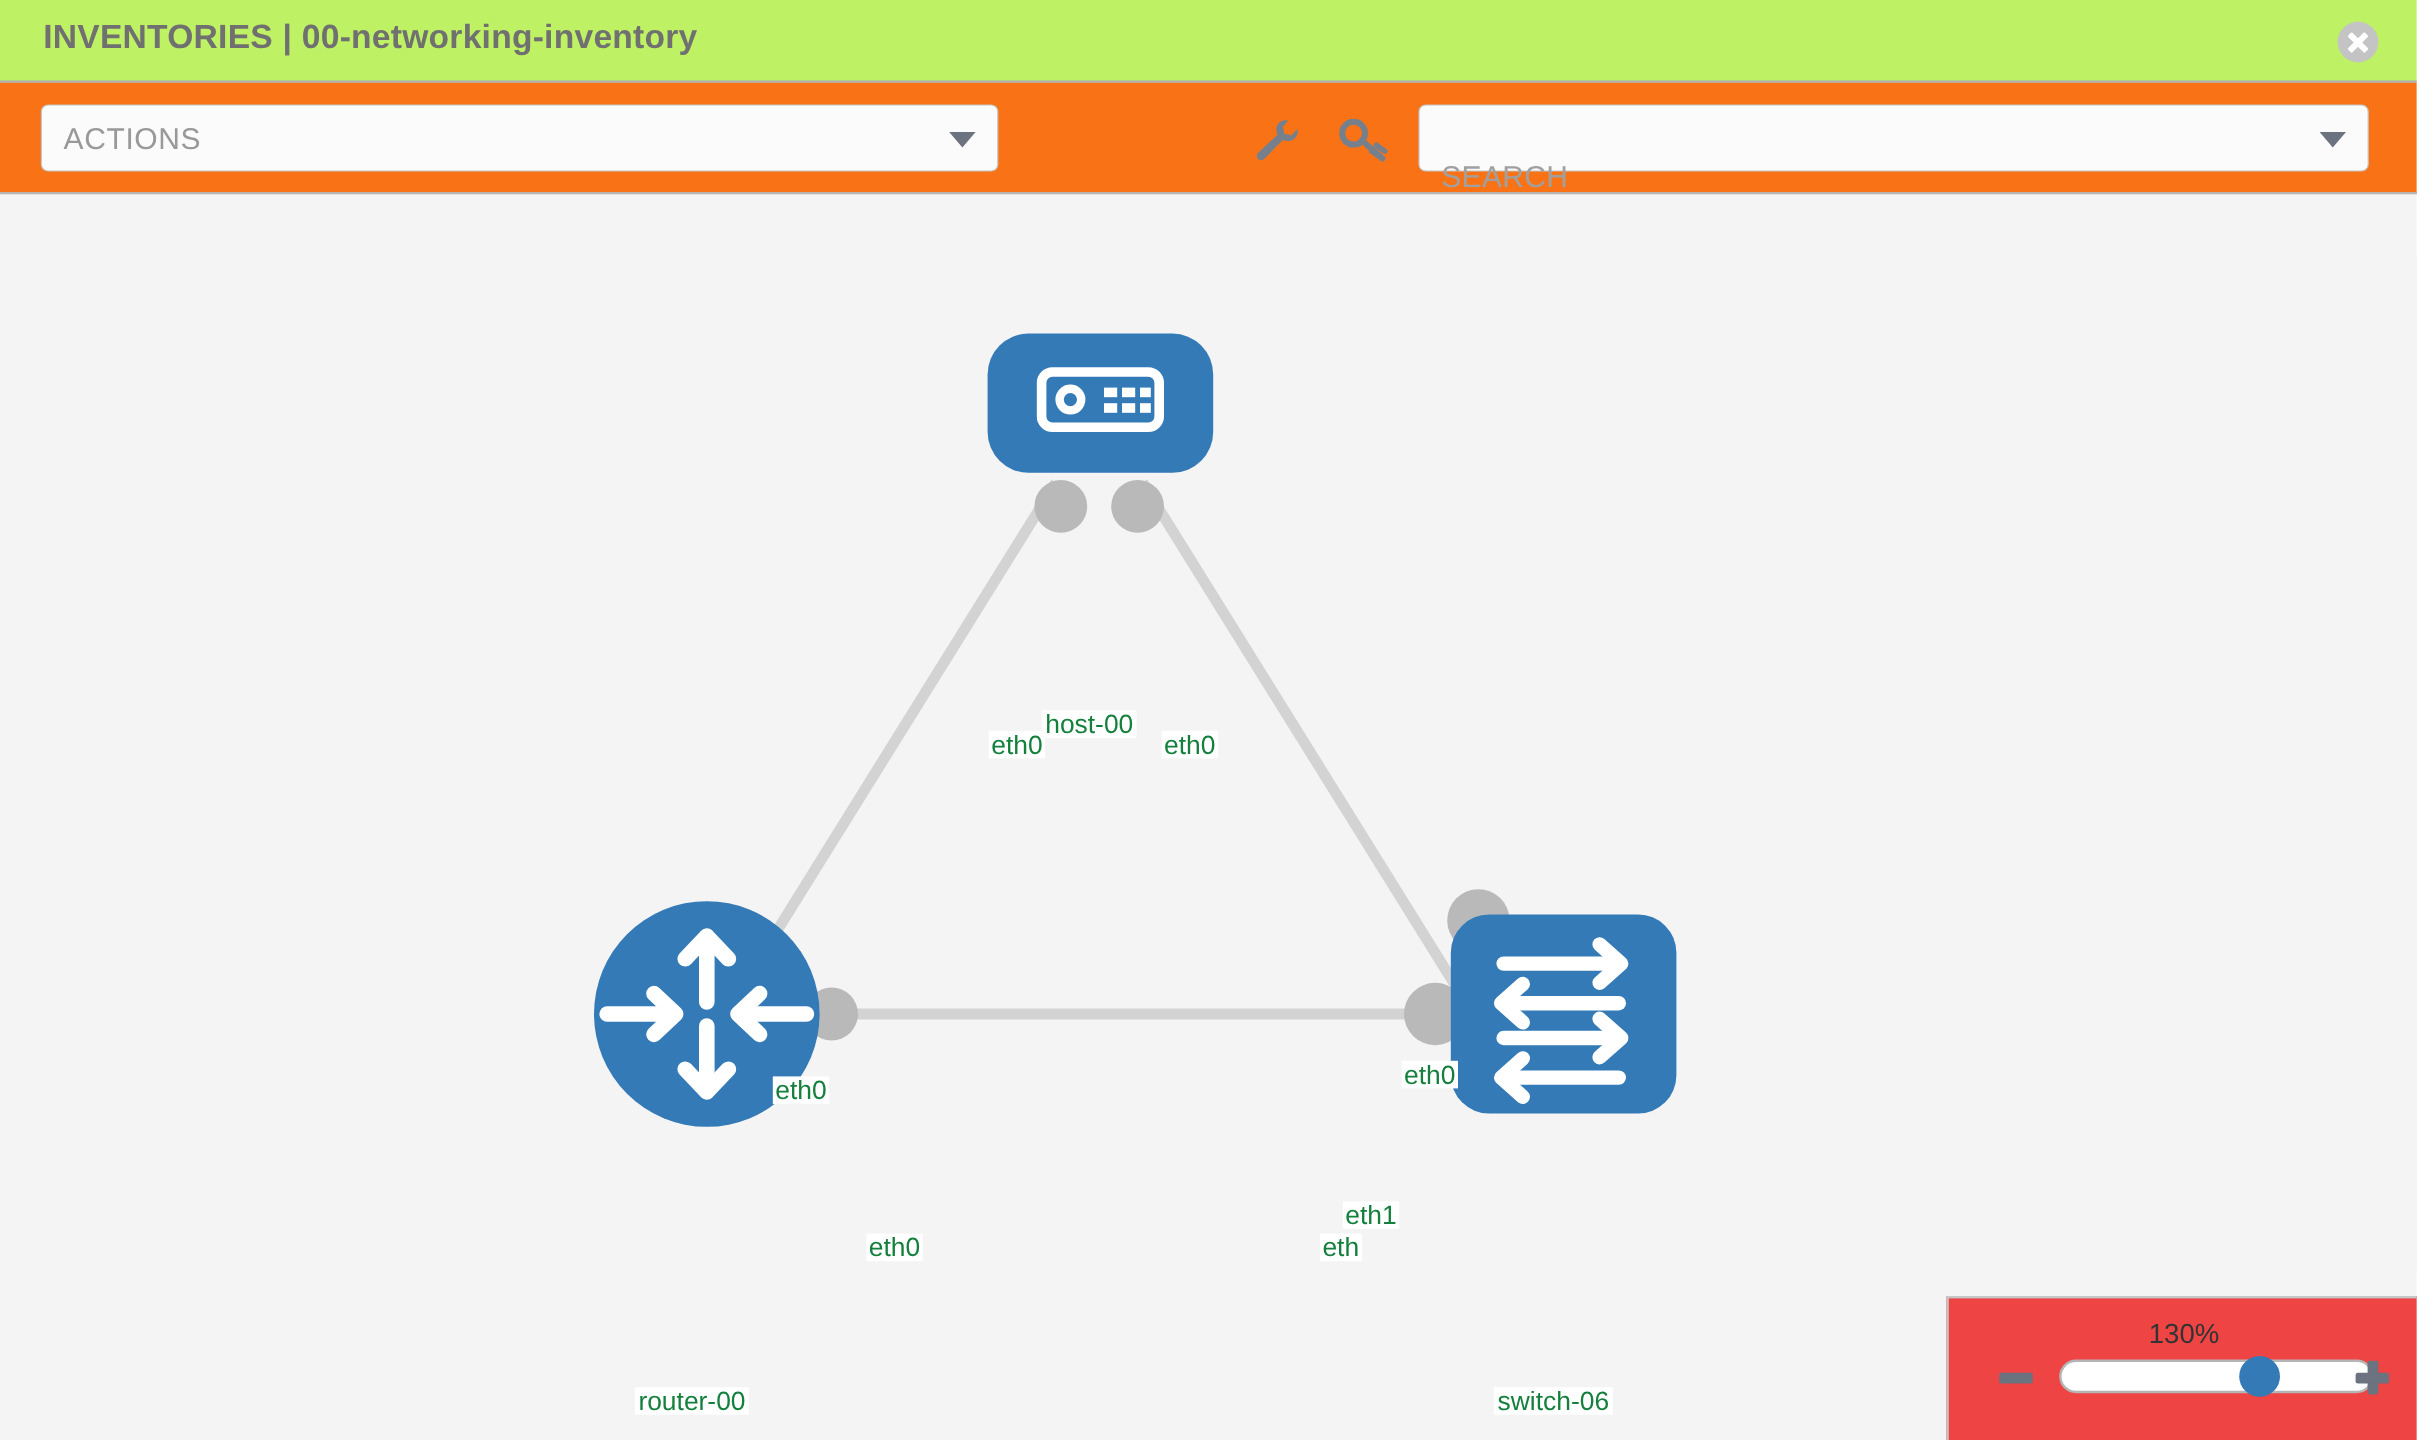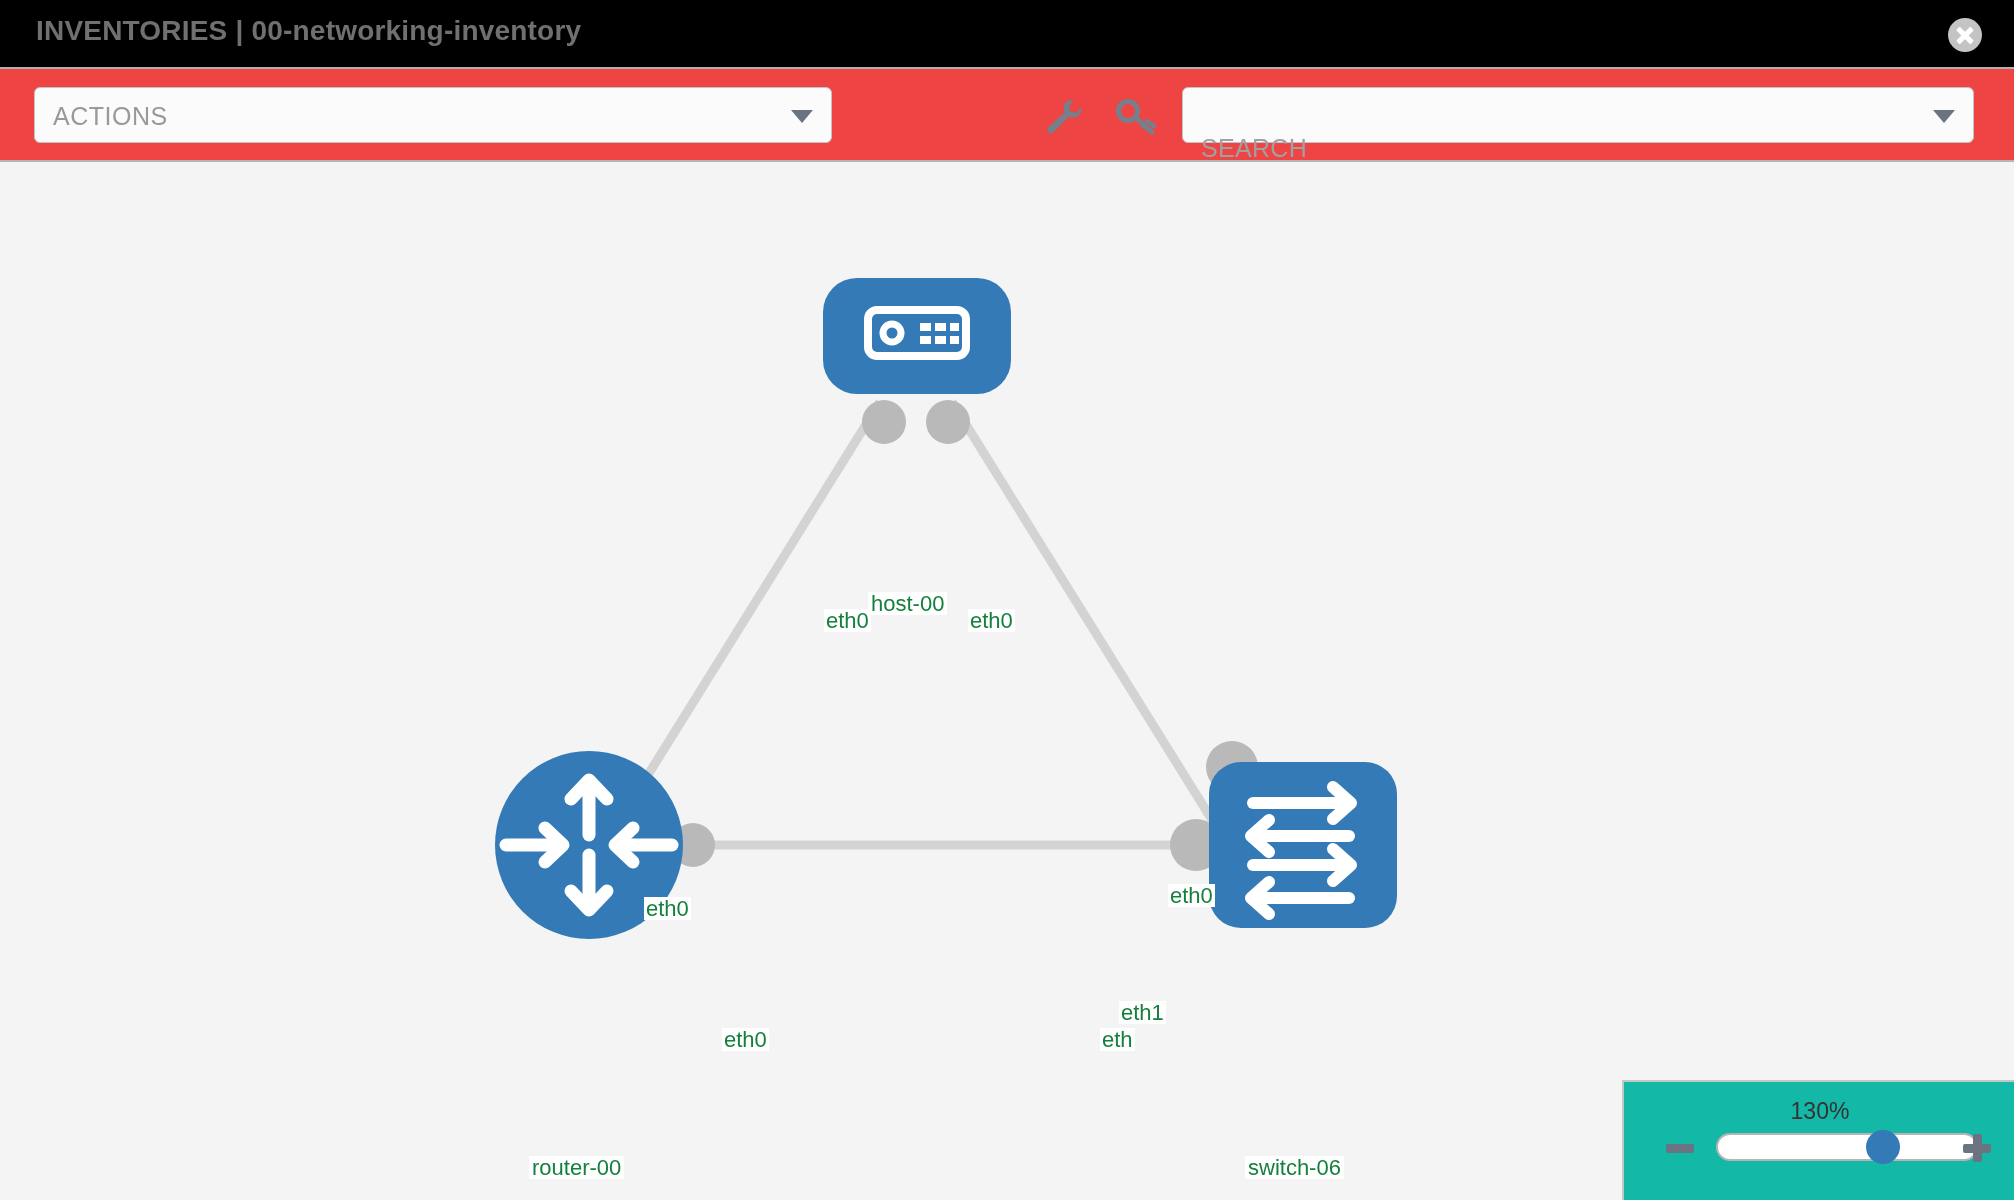--- a/index.html
+++ b/index.html
@@ -14,21 +14,21 @@
     font-family: "Liberation Sans", sans-serif;
     position: relative;
   }
 
   
   #header {
     position: absolute;
     left: 0; top: 0;
     width: 2014px;
     height: 69px;
-    background: #000000;
+    background: #bef264;
     border-bottom: 2px solid #b0b0b0;
     box-sizing: border-box;
   }
   #page-title {
     position: absolute;
     left: 36px;
     top: 15px;
     font-size: 28px;
     font-weight: bold;
     color: #707070;
@@ -56,21 +56,21 @@
   }
   #close-button .x1 { transform: rotate(45deg); }
   #close-button .x2 { transform: rotate(-45deg); }
 
   
   #toolbar {
     position: absolute;
     left: 0; top: 69px;
     width: 2014px;
     height: 93px;
-    background: #ef4444;
+    background: #f97316;
     border-bottom: 2px solid #b5b5b5;
     box-sizing: border-box;
   }
   #actions-select {
     position: absolute;
     left: 34px;
     top: 18px;
     width: 798px;
     height: 56px;
     background: #fbfbfb;
@@ -153,21 +153,21 @@
   .label-big { font-size: 22px; padding: 0 3px; }
   .label-small { font-size: 22px; padding: 0 2px; }
 
   
   #zoom-panel {
     position: absolute;
     left: 1622px;
     top: 1080px;
     width: 392px;
     height: 120px;
-    background: #14b8a6;
+    background: #ef4444;
     border: 2px solid #c6c6c6;
     border-right: none;
     border-bottom: none;
     box-sizing: border-box;
   }
   #zoom-level {
     position: absolute;
     top: 16px;
     left: 0;
     width: 392px;

